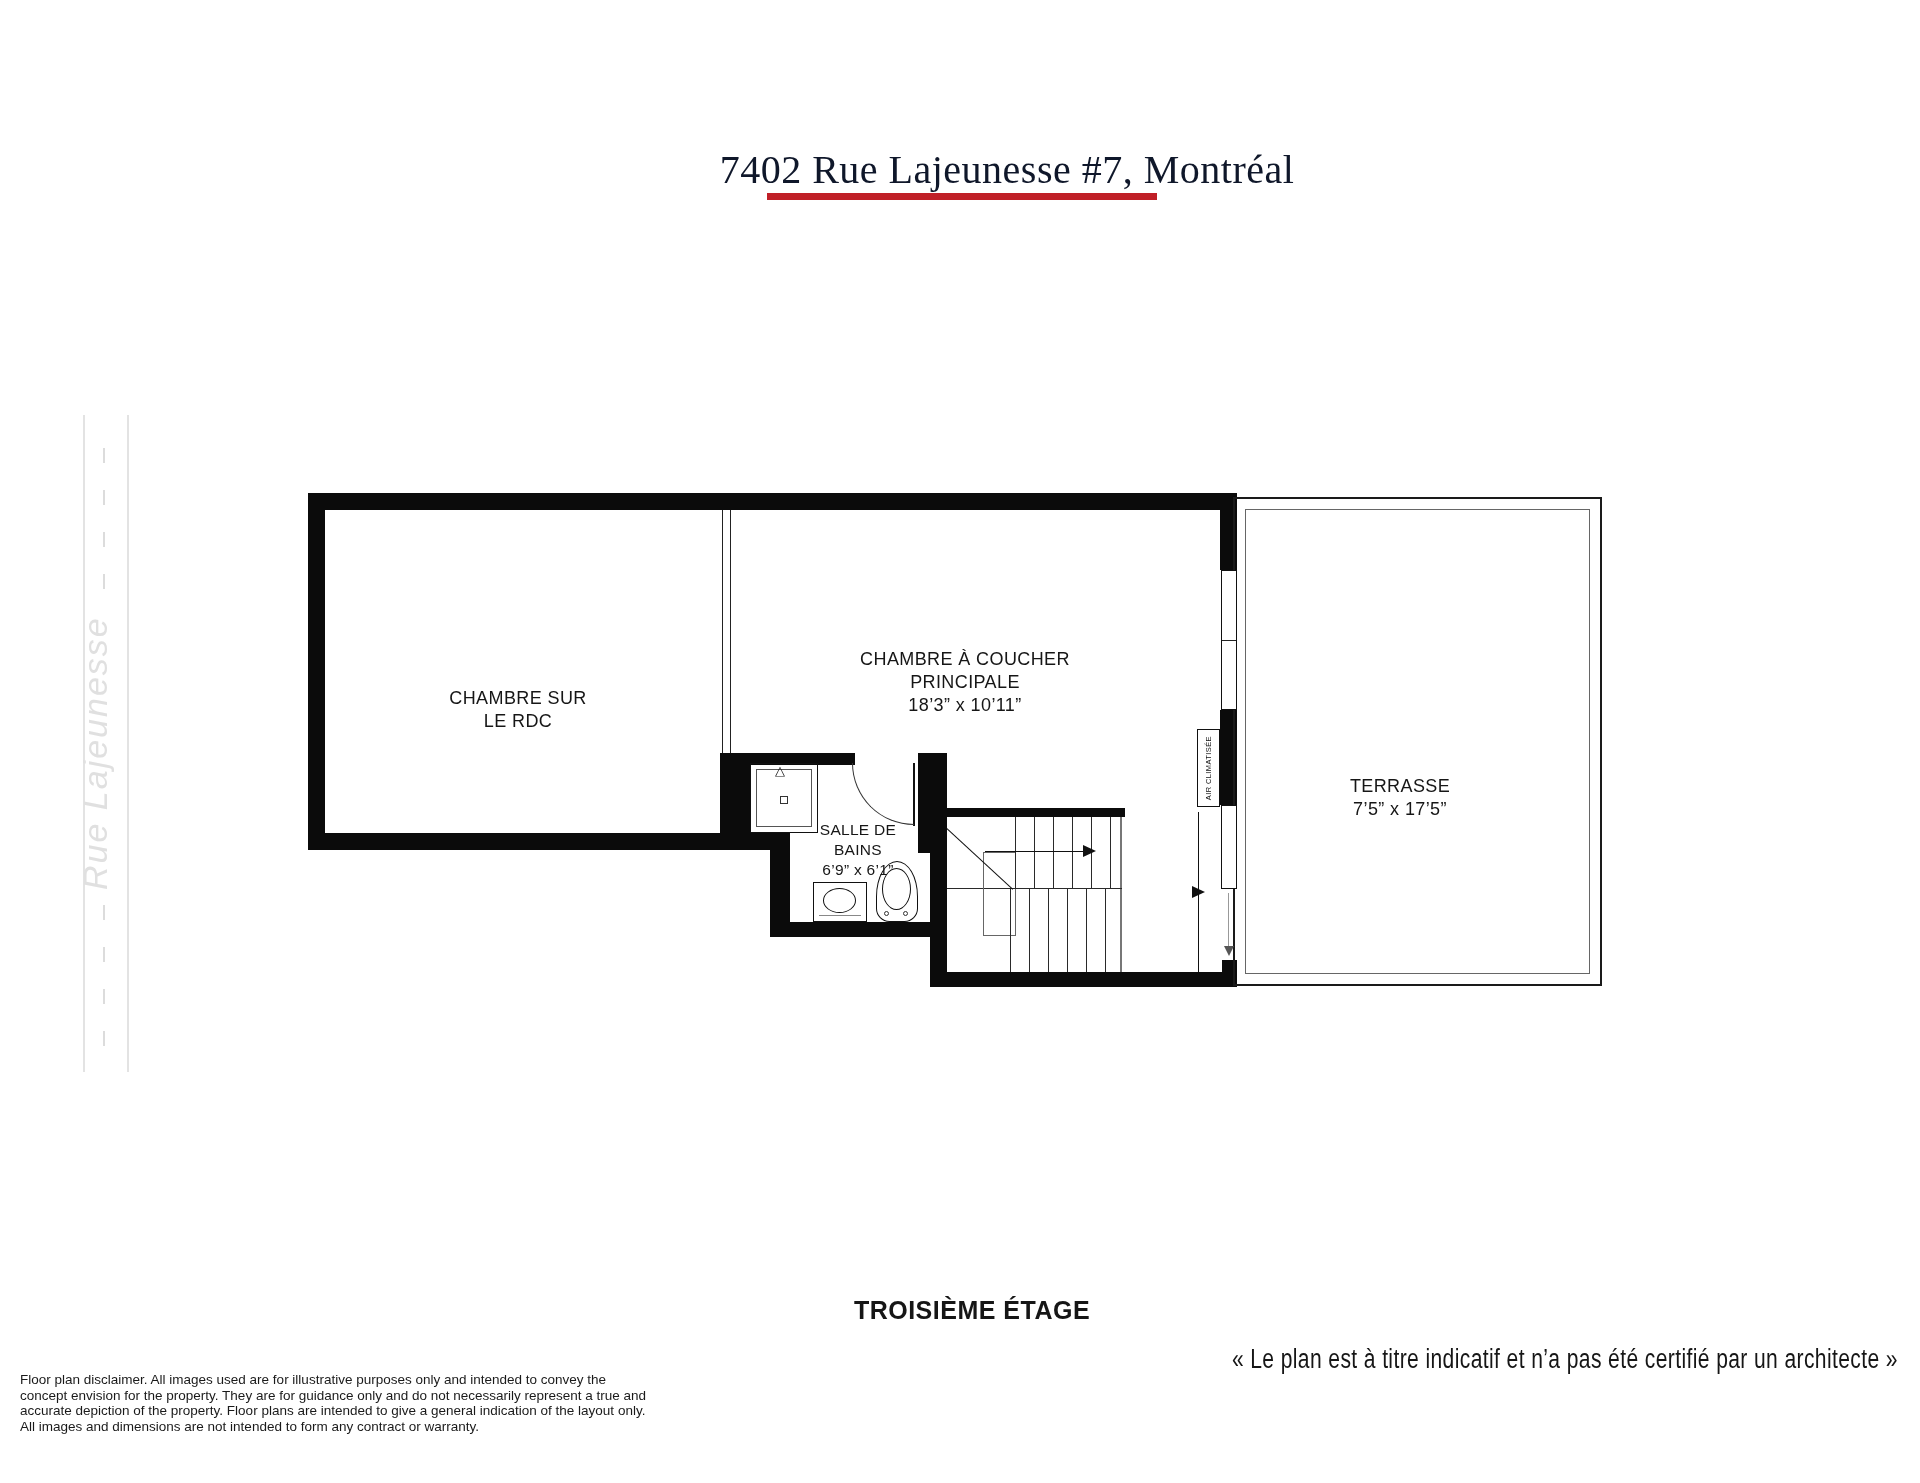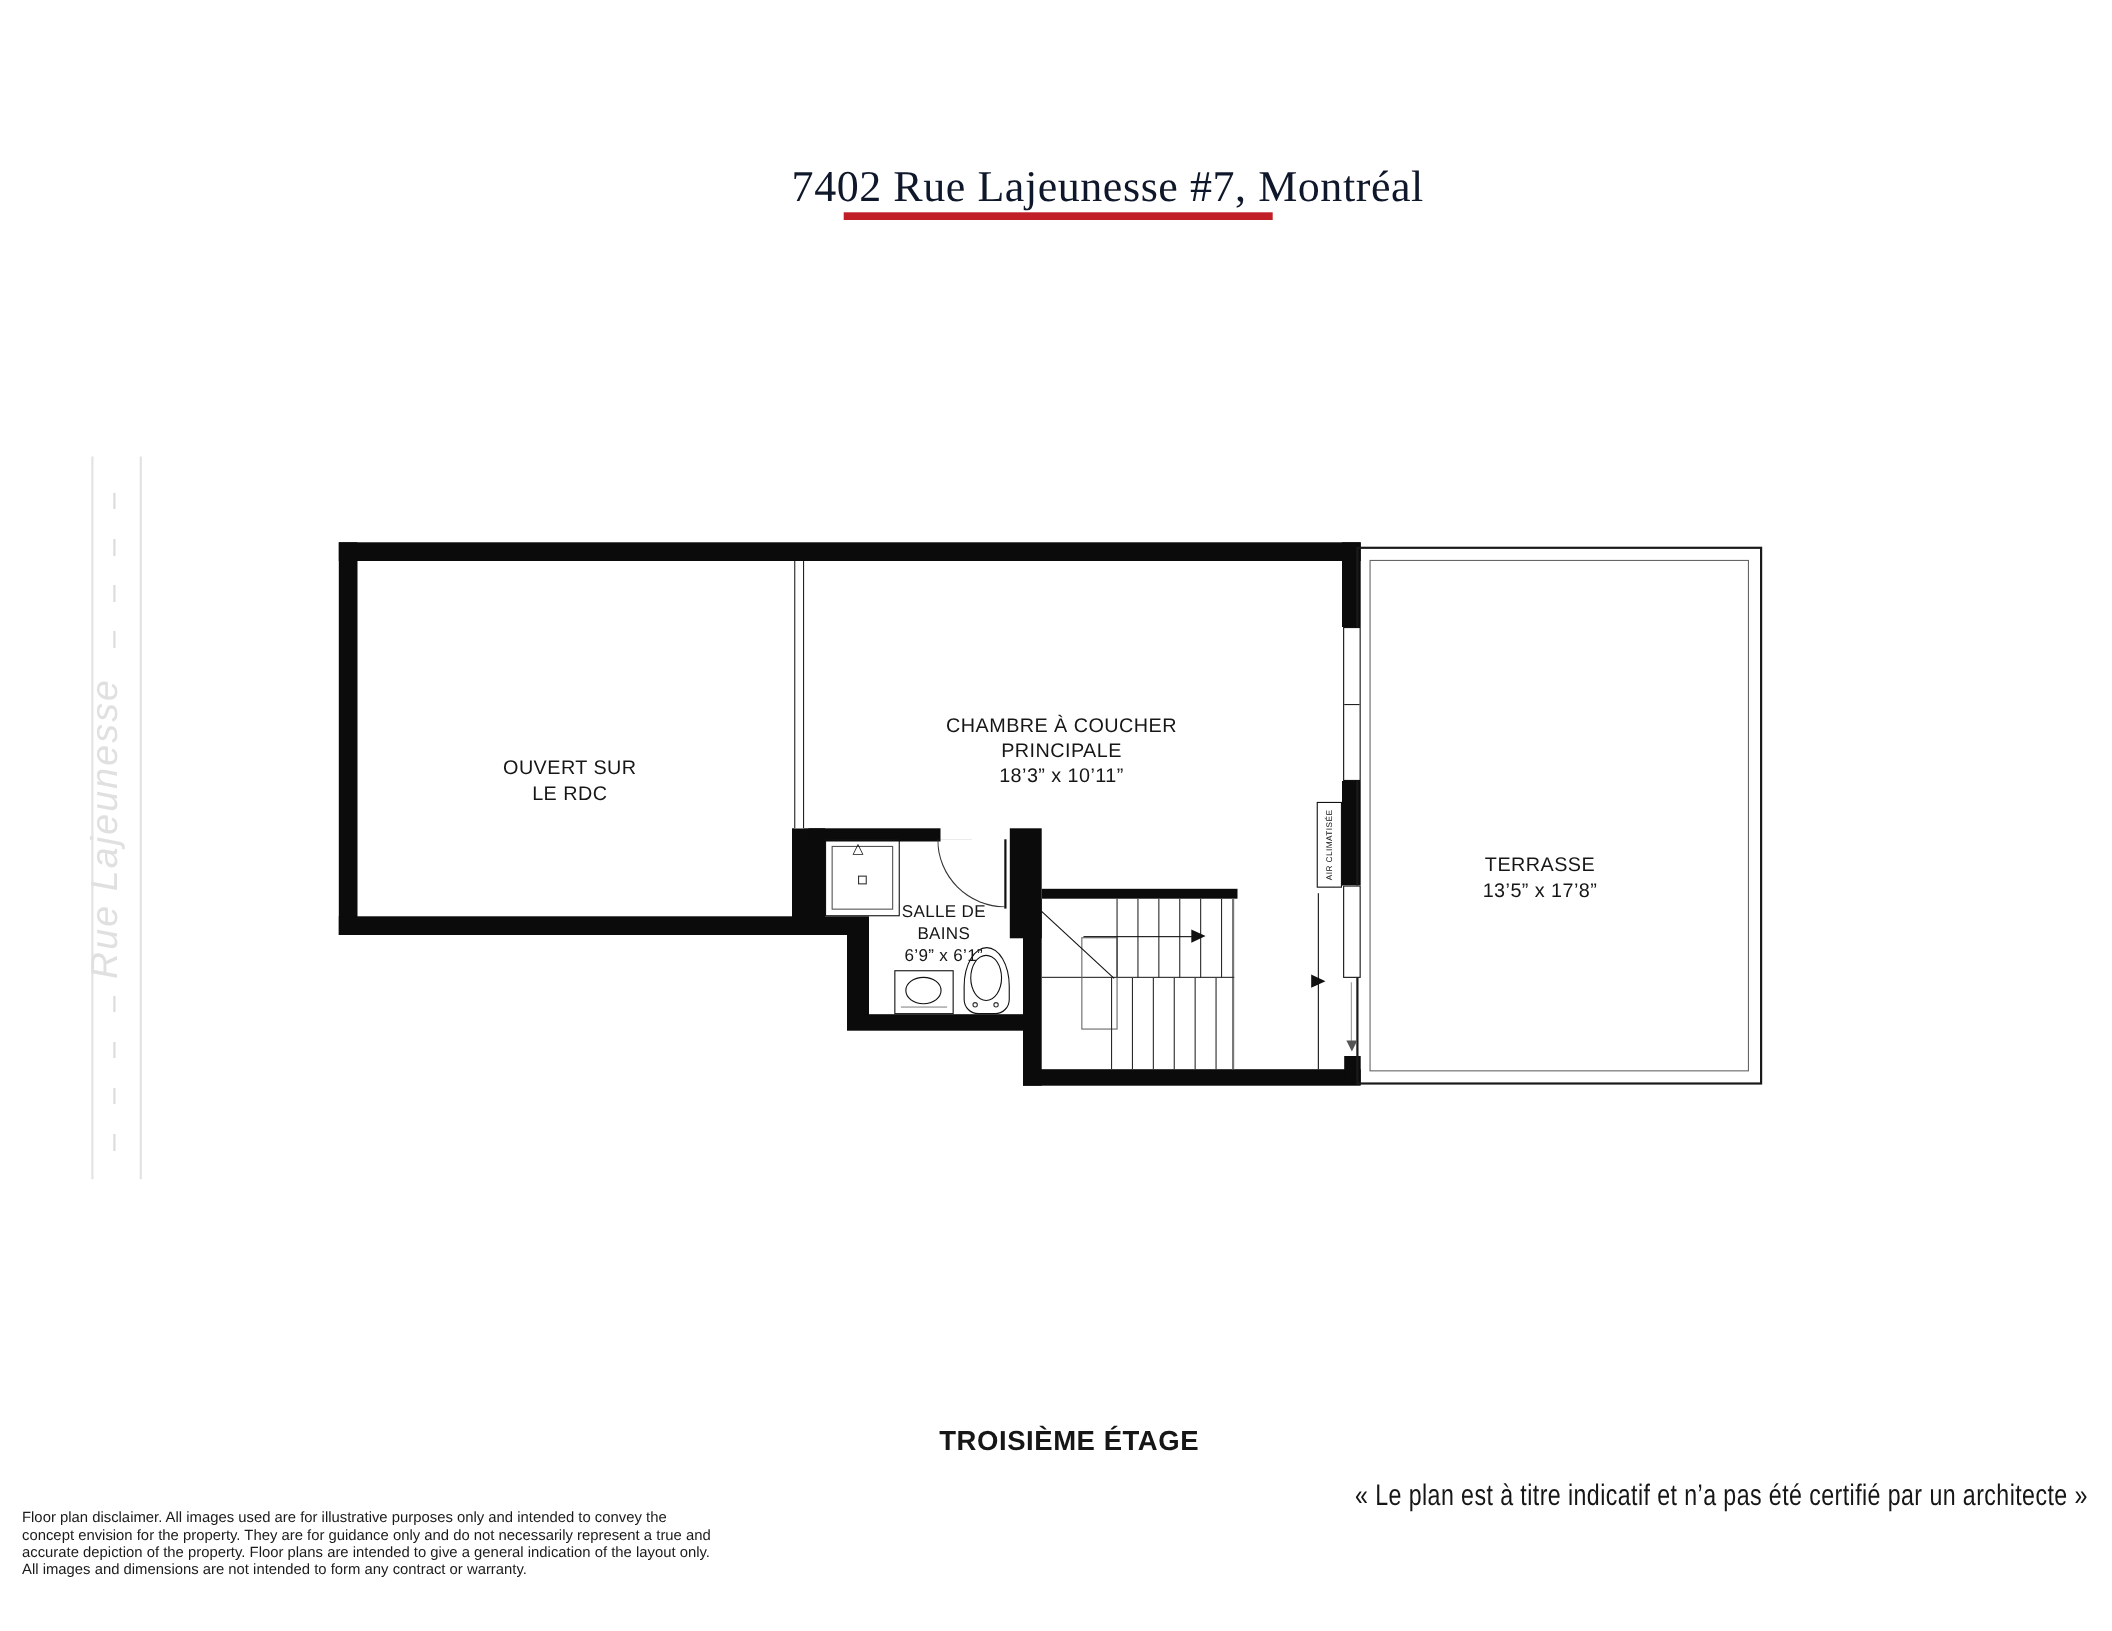--- a/index.html
+++ b/index.html
@@ -149,36 +149,36 @@
 <div class="stair-diag"></div>
 <div class="arrow-line"></div>
 <div class="arrow-head-r" style="left:1083px;top:845px;"></div>
 
 <div class="path-vline"></div>
 <div class="arrow-head-r" style="left:1192px;top:886px;"></div>
 <div class="path-vline2"></div>
 <div class="arrow-head-d" style="left:1224px;top:946px;"></div>
 
 <div class="room-label lbl-18" style="left:408px;top:652px;width:220px;">
-  <div>OUVERT SUR</div>
+  <div>CHAMBRE SUR</div>
   <div>LE RDC</div>
 </div>
 <div class="room-label lbl-18" style="left:815px;top:613px;width:300px;">
   <div>CHAMBRE À COUCHER</div>
   <div>PRINCIPALE</div>
   <div>18’3” x 10’11”</div>
 </div>
 <div class="room-label lbl-16" style="left:788px;top:820px;width:140px;">
   <div>SALLE DE</div>
   <div>BAINS</div>
   <div>6’9” x 6’1”</div>
 </div>
 <div class="room-label lbl-18" style="left:1290px;top:740px;width:220px;">
   <div>TERRASSE</div>
-  <div>13’5” x 17’8”</div>
+  <div>7’5” x 17’5”</div>
 </div>
 
 <div class="floor-label">TROISIÈME ÉTAGE</div>
 <div class="quote">« Le plan est à titre indicatif et n’a pas été certifié par un architecte »</div>
 <div class="disclaimer">
   <div>Floor plan disclaimer. All images used are for illustrative purposes only and intended to convey the</div>
   <div>concept envision for the property. They are for guidance only and do not necessarily represent a true and</div>
   <div>accurate depiction of the property. Floor plans are intended to give a general indication of the layout only.</div>
   <div>All images and dimensions are not intended to form any contract or warranty.</div>
 </div>

